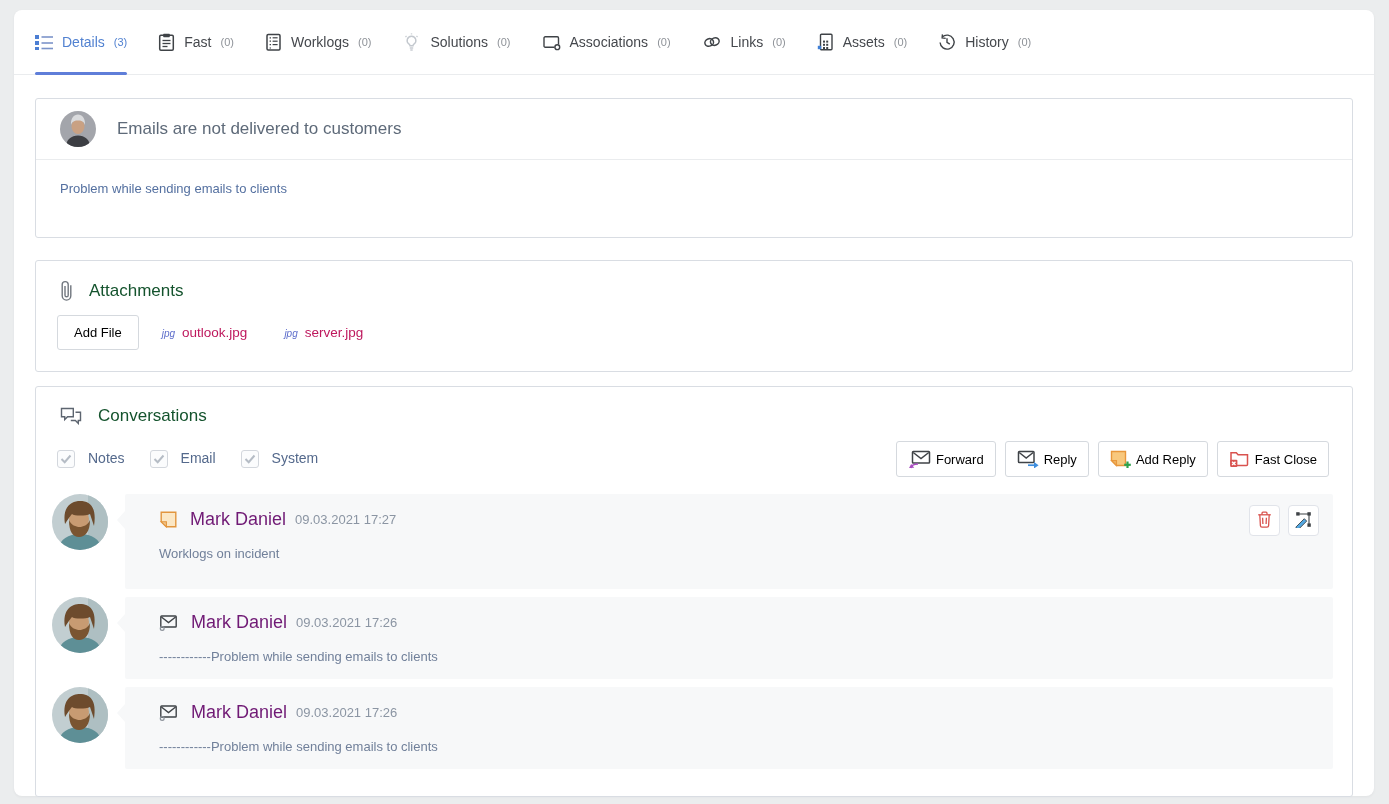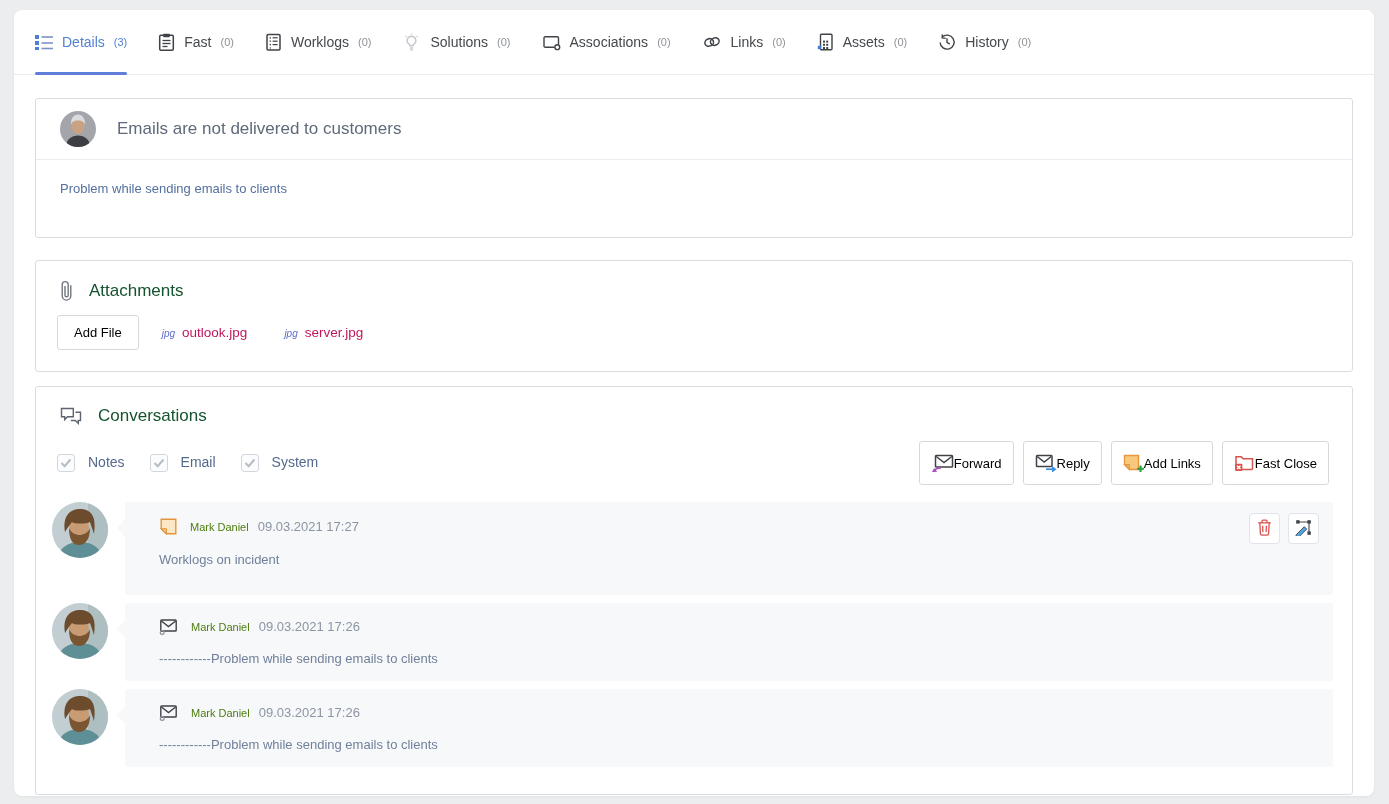--- a/index.html
+++ b/index.html
@@ -46,34 +46,34 @@
 
   #conversations-card { margin-top:14px; padding-bottom:27px; }
   .conv-toolbar { display:flex; align-items:center; justify-content:space-between;
                   padding:15px 23px 0 21px; }
   .filters { display:flex; align-items:center; gap:25px; }
   .filter { display:flex; gap:13px; cursor:pointer; }
   .cb { width:18px; height:18px; border:1px solid #d3d7dd; border-radius:3px; background:#fbfcfd;
         display:flex; align-items:center; justify-content:center; }
   .flabel { font-size:14px; color:#54698c; }
   .actions { display:flex; gap:9px; }
-  .action-btn { height:44px; display:inline-flex; align-items:center; padding:0 11px; }
+  .action-btn { height:36px; display:inline-flex; align-items:center; gap:5px; padding:0 11px; }
 
   .entries { margin-top:17px; padding:0 19px 0 16px; display:flex; flex-direction:column; gap:8px; }
   .entry { display:flex; align-items:flex-start; }
   .avatar-lg { width:56px; height:56px; }
   .bubble { flex:1; margin-left:17px; background:#f7f8f9; border-radius:2px; position:relative;
             padding:15px 14px 15px 34px; }
   .bubble.tall { padding-bottom:28px; }
   .bubble::before { content:''; position:absolute; left:-8px; top:17px;
                     border-top:9px solid transparent; border-bottom:9px solid transparent;
                     border-right:8px solid #f7f8f9; }
   .bubble-head { display:flex; align-items:center; gap:12px; }
   .cicon { display:flex; align-items:center; }
-  .author { font-size:11px; color:#4d7c0f;text-align:center; }
+  .author { font-size:18px; color:#701a75;text-align:center; }
   .ts { font-size:13px; color:#8b95a3; margin-left:-3px; }
   .bhd-actions { position:absolute; top:11px; right:14px; display:flex; gap:8px; }
   .icon-btn { width:31px; height:31px; border:1px solid #e1e4ea; border-radius:4px; background:#fff;
               display:flex; align-items:center; justify-content:center; cursor:pointer; padding:0; }
   .bubble-body { margin-top:16px; font-size:13px; color:#71809a; }
 </style>
 </head>
 <body>
 
 <div class="page">
@@ -301,21 +301,21 @@
               <span class="cicon">
                 <svg width="21" height="19" viewBox="0 0 21 19">
                   <path d="M1.5 1.5h14v14H6.5l-5-5z" fill="#f8c87e" stroke="#e8973c" stroke-width="1.4"></path>
                   <path d="M6.5 15.5l-5-5h5z" fill="#eeb25f" stroke="#e8973c" stroke-width="1.1"></path>
                   <g stroke="#2fa14b" stroke-width="2.2">
                     <line x1="17.5" y1="11.5" x2="17.5" y2="18"></line>
                     <line x1="14.2" y1="14.8" x2="20.8" y2="14.8"></line>
                   </g>
                 </svg>
               </span>
-              <span>Add Links</span>
+              <span>Add Reply</span>
             </button>
             <button class="btn action-btn">
               <span class="cicon">
                 <svg width="21" height="18" viewBox="0 0 21 18" fill="none">
                   <path d="M2 14.5V2.8h5.3l1.8 2h9.4v9.7a1 1 0 0 1-1 1H3a1 1 0 0 1-1-1z" stroke="#d9534f" stroke-width="1.5"></path>
                   <rect x="1.2" y="9.8" width="7.2" height="7.2" rx="1" fill="#d9534f"></rect>
                   <g stroke="#fff" stroke-width="1.4">
                     <line x1="3.1" y1="11.7" x2="6.5" y2="15.1"></line>
                     <line x1="6.5" y1="11.7" x2="3.1" y2="15.1"></line>
                   </g>

